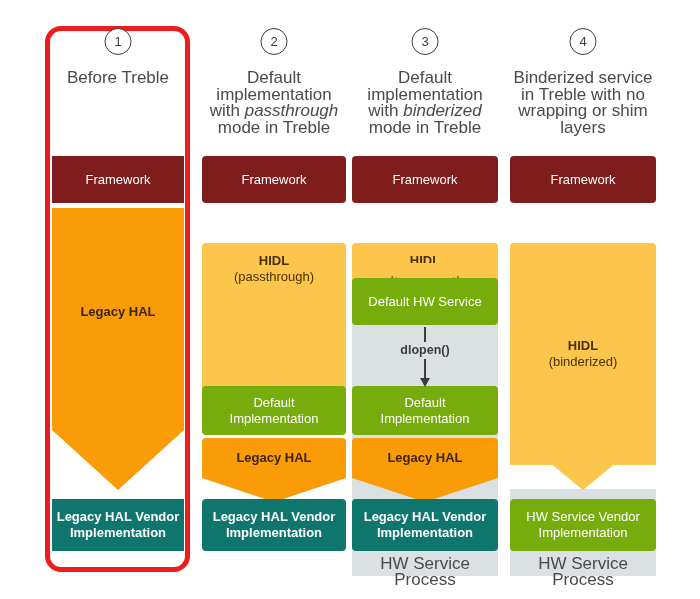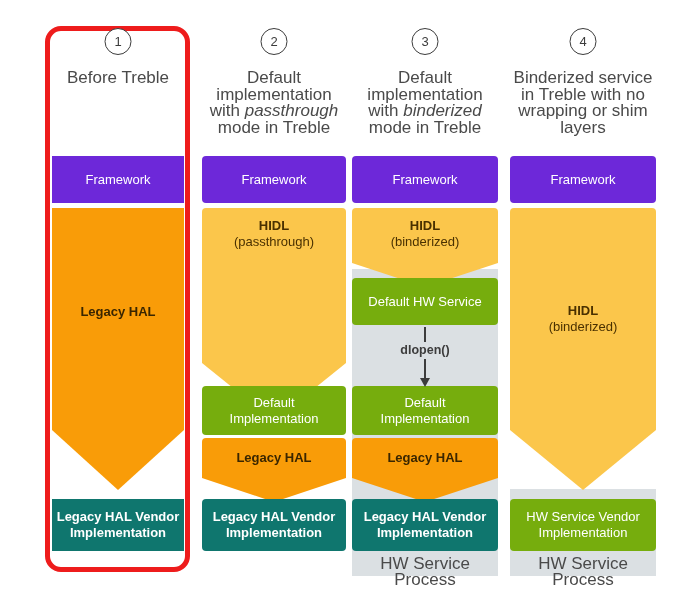--- a/index.html
+++ b/index.html
@@ -97,32 +97,33 @@
     justify-content: center;
     text-align: center;
     font-size: 13px;
     line-height: 16px;
     z-index: 2;
   }
   .block .l1 { display: block; }
   .block .l2 { display: block; text-align: center; }
 
   .framework {
-    background: #6d28d9;
+    background: #7f1d1d;
     color: #ffffff;
     border-radius: 4px;
   }
   .col1 .framework { border-radius: 0; }
 
   .hidl {
     background: #fbc64b;
     color: #4a3100;
     border-radius: 4px 4px 0 0;
     justify-content: flex-start;
     padding-top: 10px;
+    margin-top: 35px;
   }
   .hidl .l1 { font-weight: bold; }
 
   .legacy-hal-big {
     background: #f99c08;
     color: #3a2600;
     font-weight: bold;
     justify-content: flex-start;
     padding-top: 96px;
     border-radius: 0;

